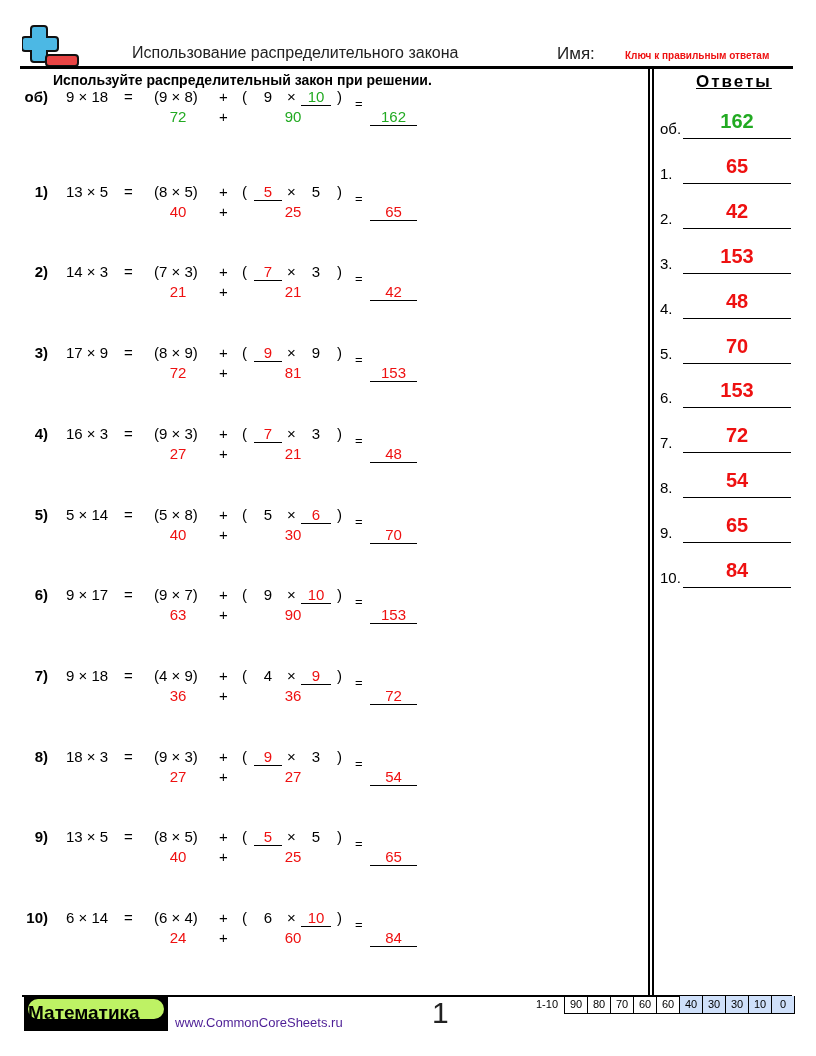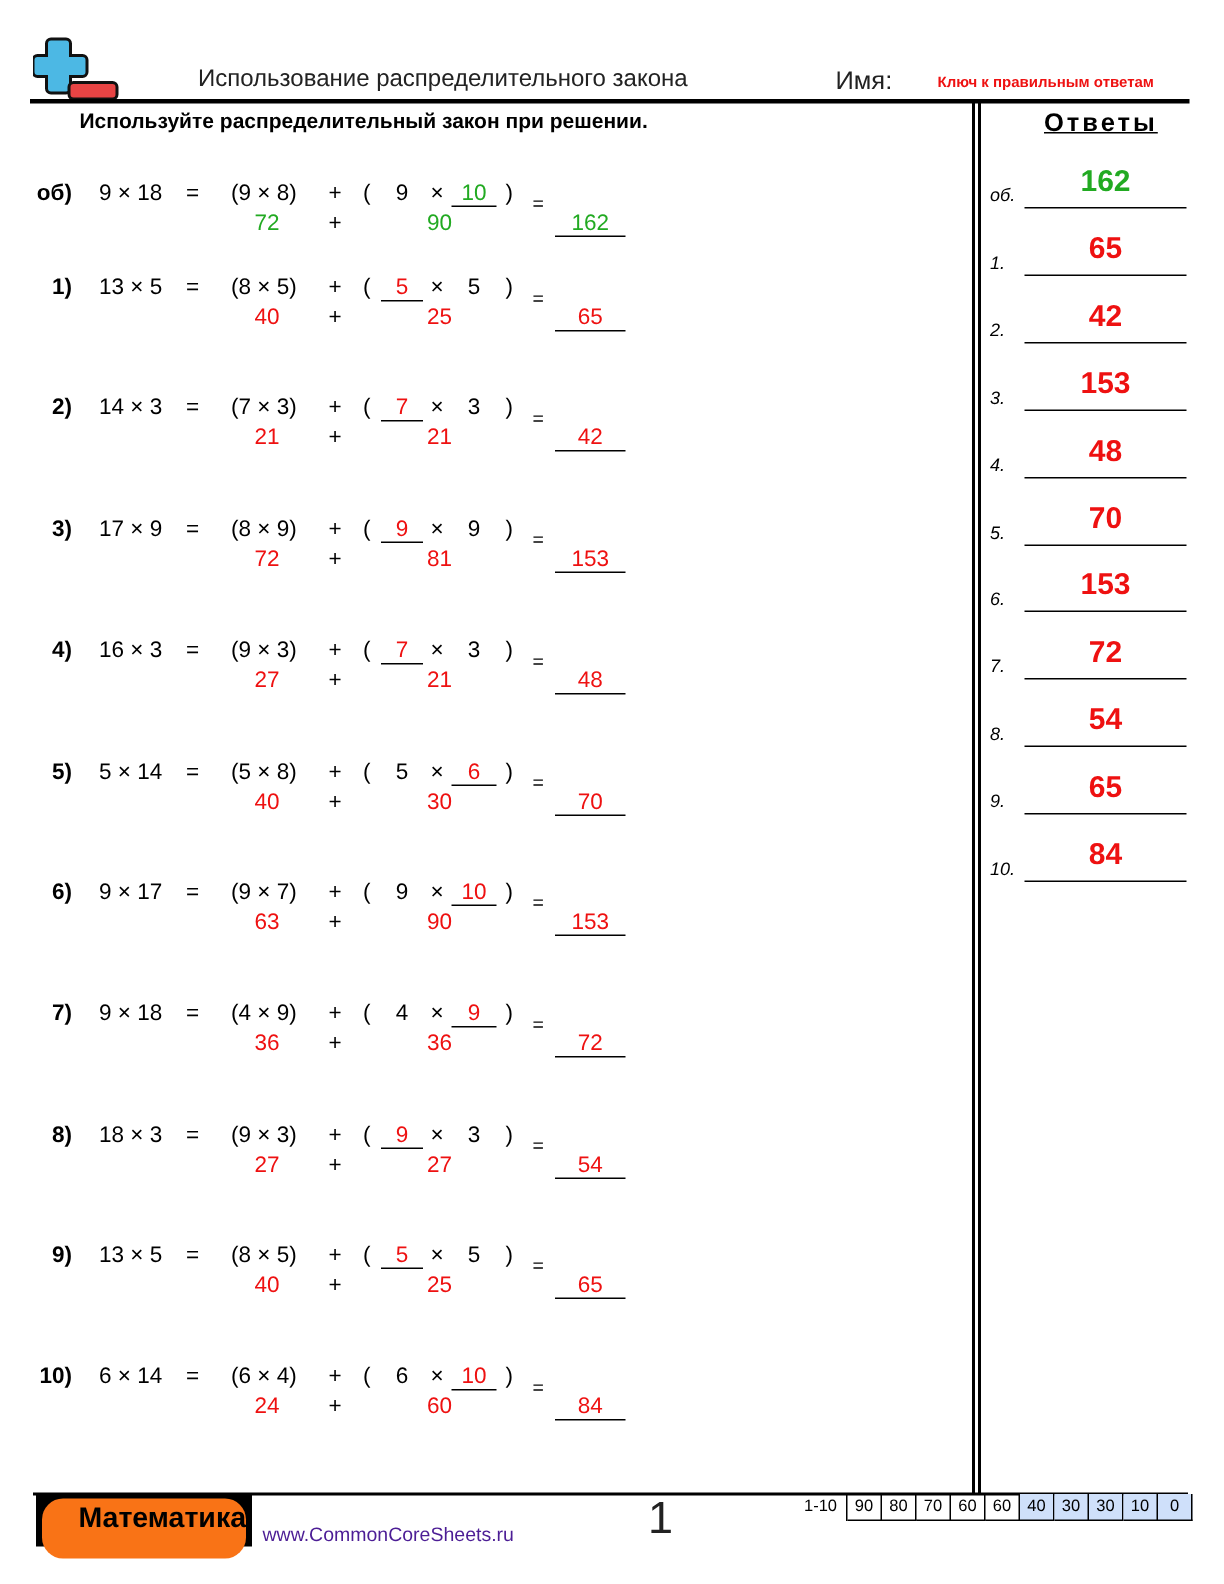--- a/index.html
+++ b/index.html
@@ -31,27 +31,27 @@
   .rp { left:337px; top:0; }
   .eq2 { left:355px; top:8px; font-size:13px; }
   .p1 { left:163px; top:20px; width:30px; text-align:center; }
   .plus2 { left:219px; top:20px; }
   .p2 { left:278px; top:20px; width:30px; text-align:center; }
   .res { left:370px; top:20px; width:47px; text-align:center; border-bottom:1.3px solid #000; }
   .ans { color:#ee1111; }
   .ex { color:#22aa22; }
 
   .arow { position:absolute; left:658px; width:135px; height:40px; }
-  .arow .lbl { position:absolute; left:2px; bottom:2px; font-size:12px;font-style:italic; }
+  .arow .lbl { position:absolute; left:2px; bottom:2px; font-size:15px; }
   .arow .line { position:absolute; left:25px; width:108px; bottom:0; border-bottom:1.3px solid #000; }
   .arow .val { position:absolute; left:25px; width:108px; text-align:center; bottom:6px; font-size:20px; font-weight:bold; }
 
   .footer-rule { left:22px; top:995px; width:770px; height:2px; background:#000; }
   .brand { left:24px; top:996px; width:144px; height:35px; background:#000; }
-  .brand-pill { left:28px; top:999px; width:136px; height:40px; background:#f97316; border-radius:14px; font-size:19px; font-weight:bold; text-align:right; line-height:28px; }
+  .brand-pill { left:28px; top:999px; width:136px; height:20px; background:#bef264; border-radius:14px; font-size:19px; font-weight:bold; text-align:left; line-height:28px; }
   .site { left:175px; top:1015px; font-size:13px; color:#4c1d95; }
   .page-num { left:432px; top:996px; font-size:30px; color:#222; }
   .score-label { left:536px; top:998px; font-size:11px; }
   .score { left:564px; top:996px; height:18px; display:flex; border-left:1px solid #000; }
   .score .cell { width:22px; height:17px; border-right:1px solid #000; border-bottom:1px solid #000; font-size:11px; text-align:center; line-height:17px; }
   .score .cell.hi { background:#cfe0fa; }
 </style>
 </head>
 <body>
 
@@ -62,21 +62,21 @@
 <div class="abs title">Использование распределительного закона</div>
 <div class="abs name-label">Имя:</div>
 <div class="abs key-label">Ключ к правильным ответам</div>
 <div class="abs header-rule"></div>
 <div class="abs instructions">Используйте распределительный закон при решении.</div>
 <div class="abs vline1"></div>
 <div class="abs vline2"></div>
 <div class="abs answers-head">Ответы</div>
 
 <div id="problems">
-    <div class="prob" style="top: 120px;">
+    <div class="prob" style="top: 88px;">
       <span class="c num">об)</span>
       <span class="c lhs">9 × 18</span>
       <span class="c eq1">=</span>
       <span class="c grp1">(9 × 8)</span>
       <span class="c plus1">+</span>
       <span class="c lp">(</span>
       <span class="c fa">9</span>
       <span class="c tms">×</span>
       <span class="c fb ex blank">10</span>
       <span class="c rp">)</span>

